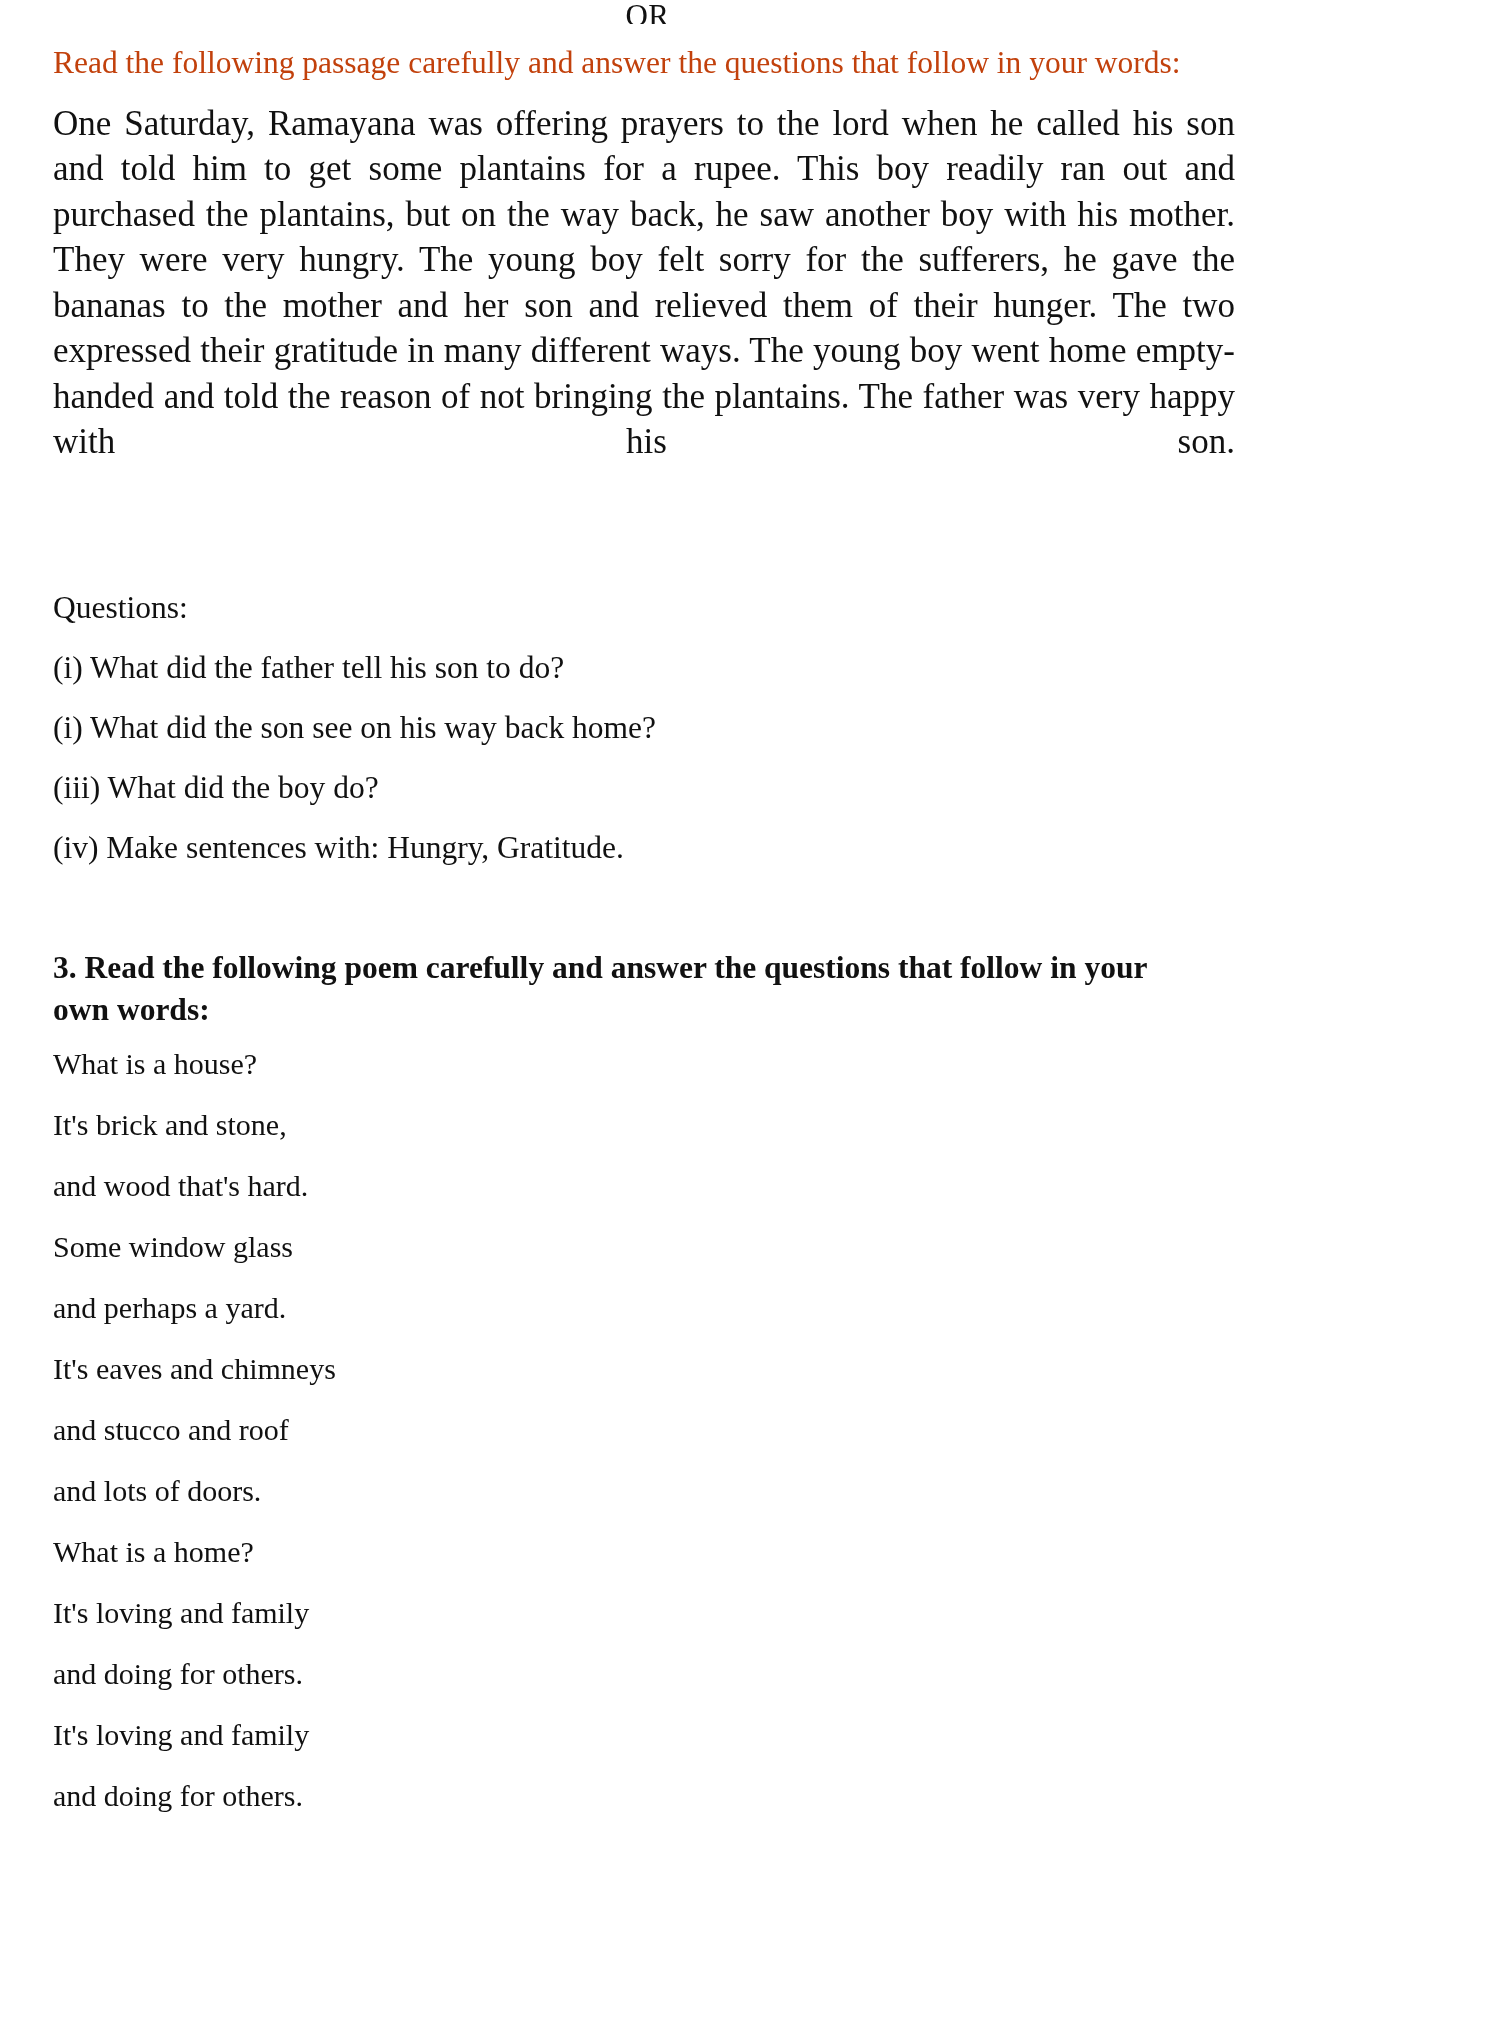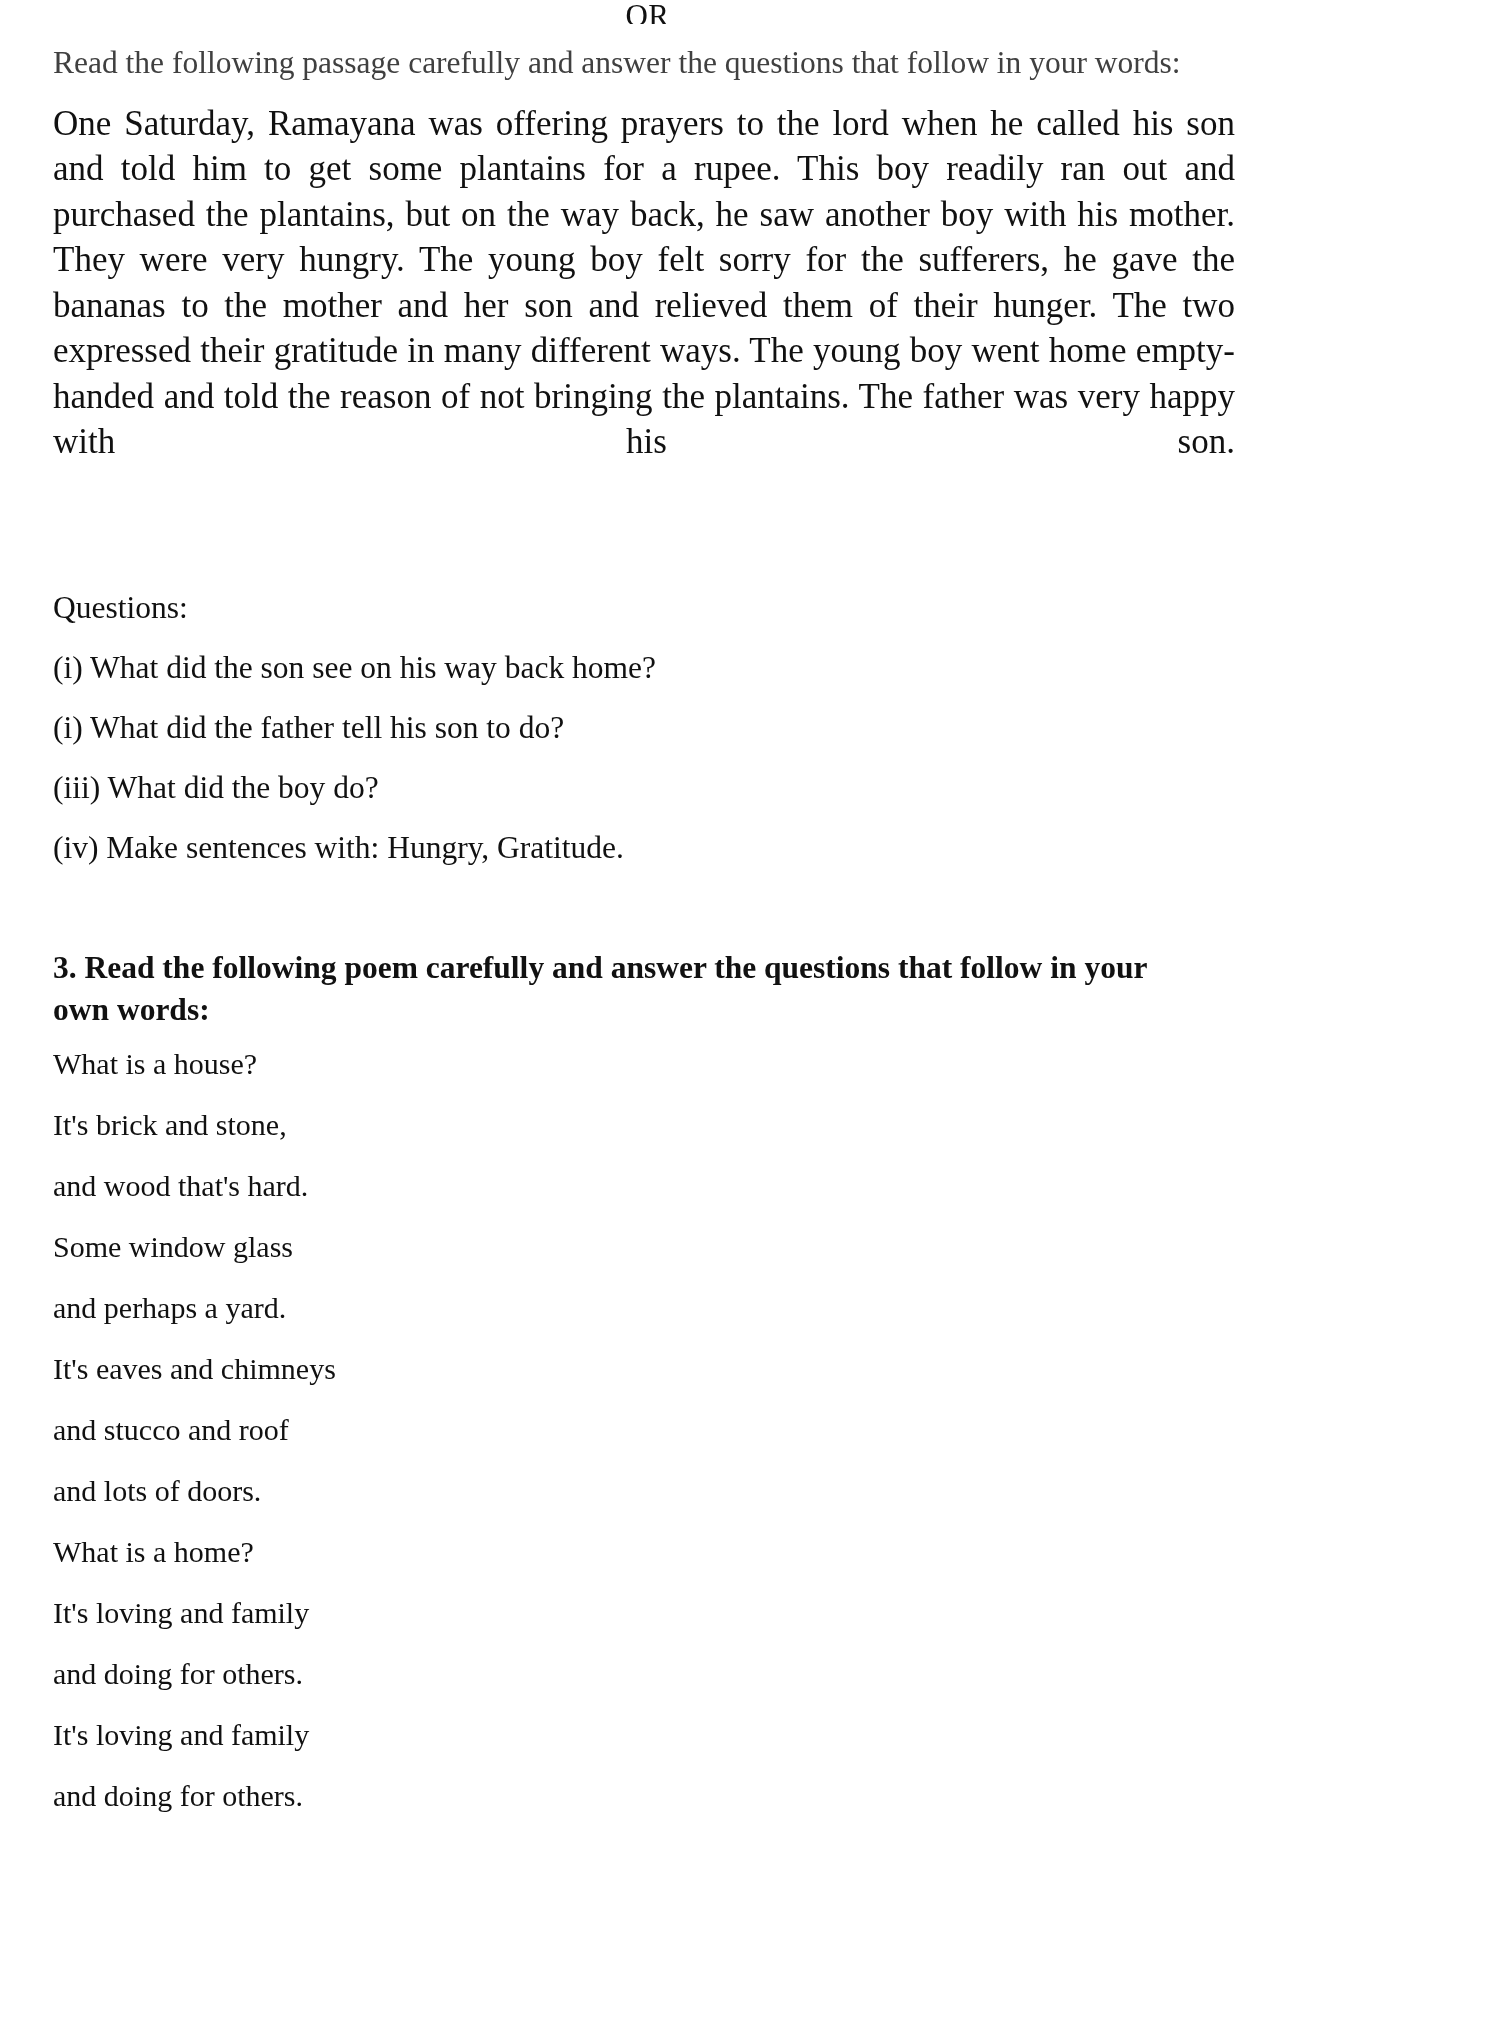--- a/index.html
+++ b/index.html
@@ -33,21 +33,21 @@
     height: 24px;
     overflow: hidden;
     letter-spacing: 0.5px;
     color: #111;
   }
   .instruction {
     font-size: 31.5px;
     line-height: 1.30;
     margin: 19px 0 0 0;
     text-align: left;
-    color: #404040;
+    color: #c2410c;
   }
   .passage {
     font-size: 35px;
     line-height: 1.30;
     margin: 17px 0 0 0;
     text-align: justify;
     text-justify: inter-word;
     color: #111;
     padding-right: 7px;
   }
@@ -106,22 +106,22 @@
 
   <div class="or-header">OR</div>
 
   <p class="instruction">Read the following passage carefully and answer the questions that follow in your words:</p>
 
   <p class="passage">One Saturday, Ramayana was offering prayers to the lord when he called his son and told him to get some plantains for a rupee. This boy readily ran out and purchased the plantains, but on the way back, he saw another boy with his mother. They were very hungry. The young boy felt sorry for the sufferers, he gave the bananas to the mother and her son and relieved them of their hunger. The two expressed their gratitude in many different ways. The young boy went home empty-handed and told the reason of not bringing the plantains. The father was very happy with his son.</p>
 
   <p class="questions-label">Questions:</p>
 
   <ul class="q-list">
+    <li class="q-item">(i) What did the father tell his son to do?</li>
     <li class="q-item">(i) What did the son see on his way back home?</li>
-    <li class="q-item">(i) What did the father tell his son to do?</li>
     <li class="q-item">(iii) What did the boy do?</li>
     <li class="q-item">(iv) Make sentences with: Hungry, Gratitude.</li>
   </ul>
 
   <p class="poem-intro">3. Read the following poem carefully and answer the questions that follow in your own words:</p>
 
   <ul class="poem">
     <li class="poem-line">What is a house?</li>
     <li class="poem-line">It's brick and stone,</li>
     <li class="poem-line">and wood that's hard.</li>

